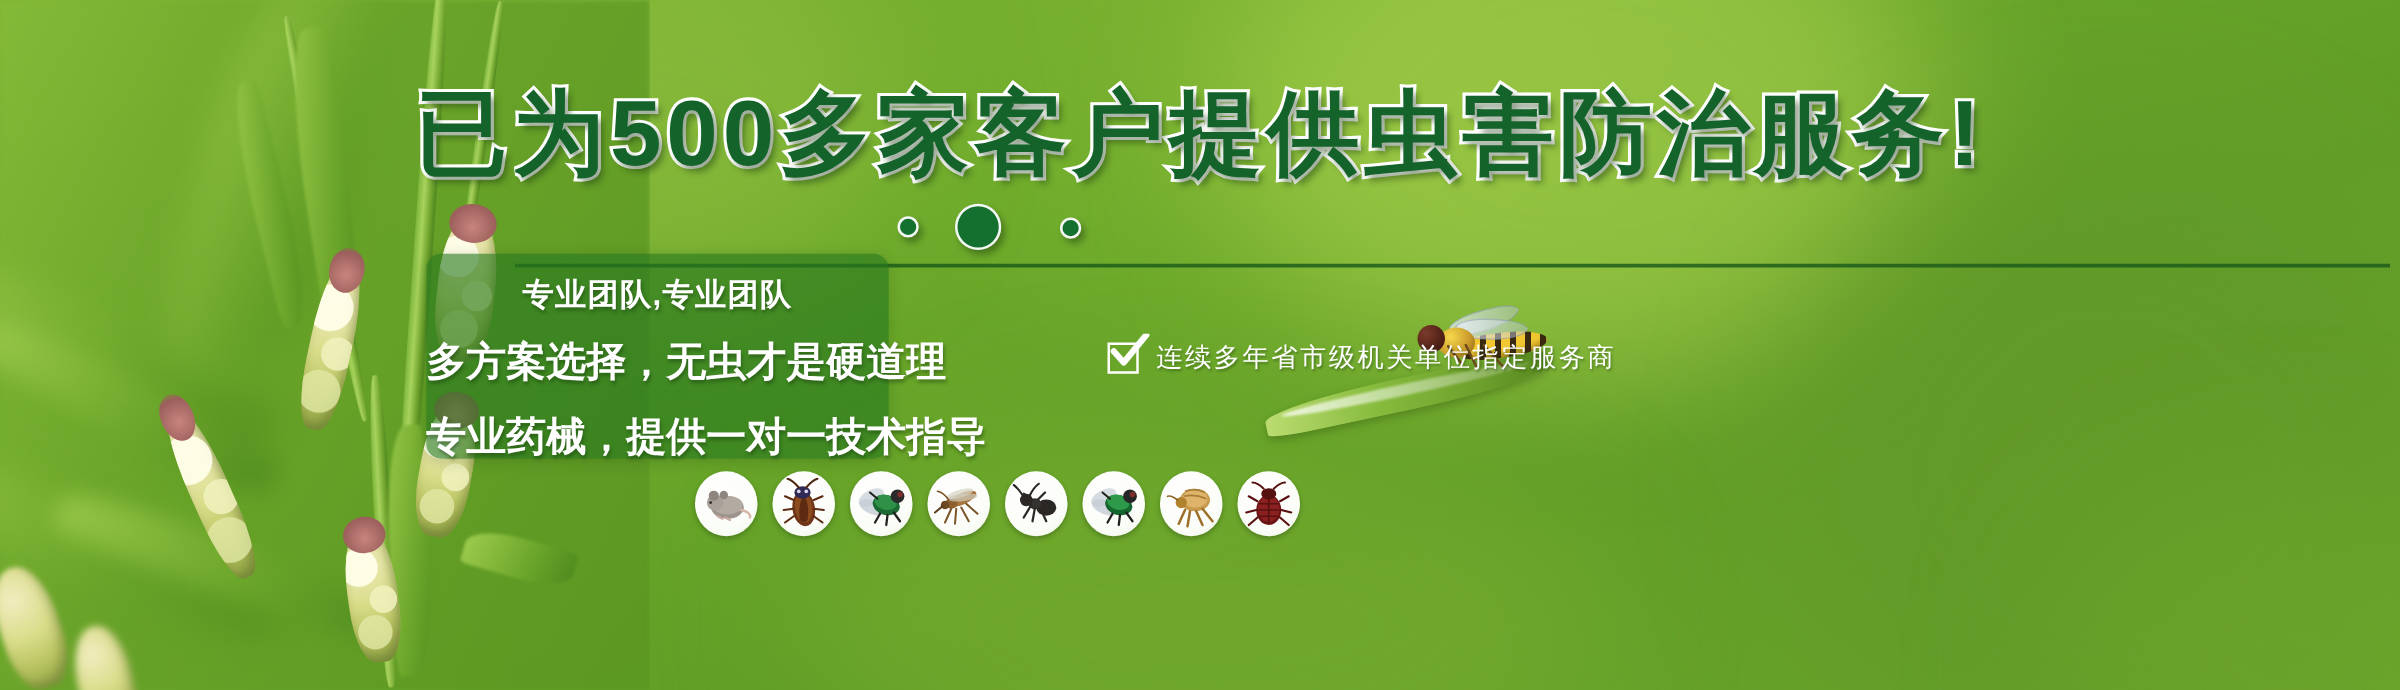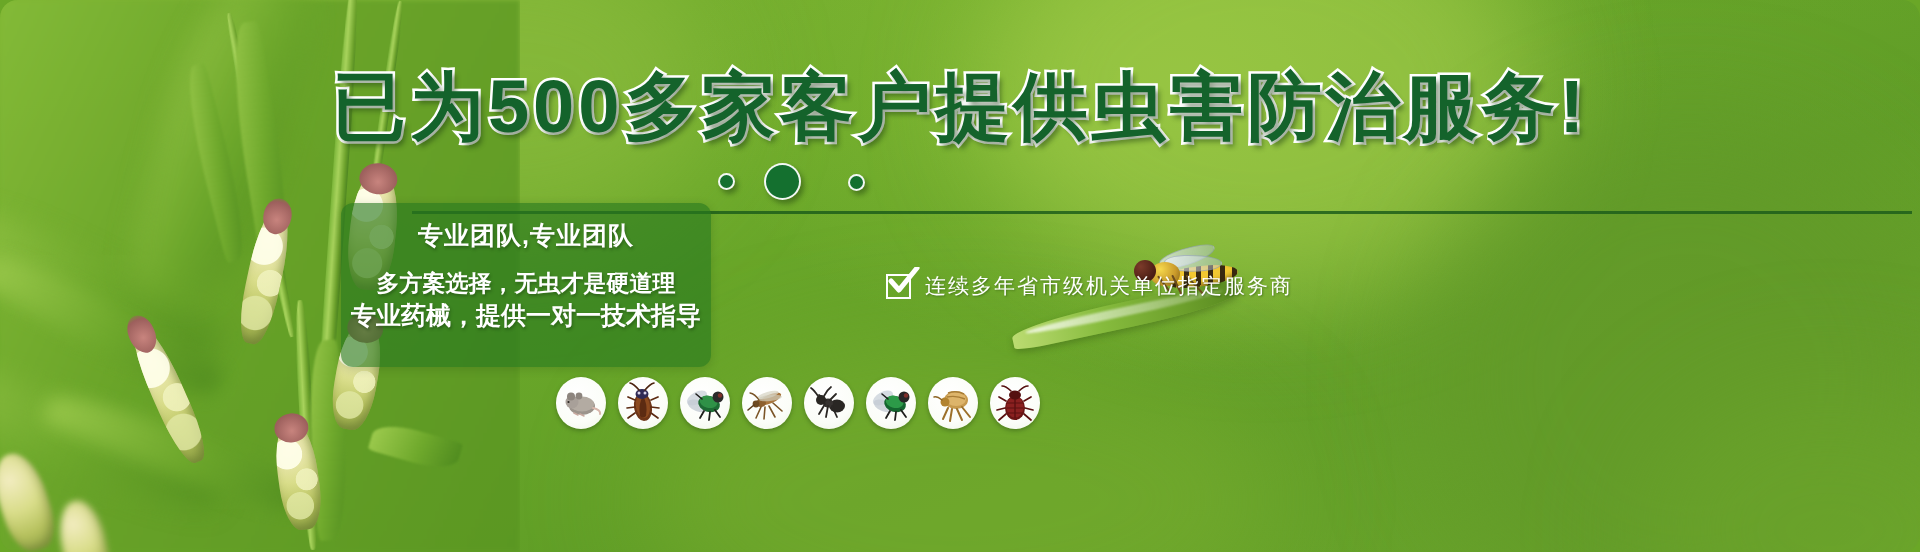--- a/index.html
+++ b/index.html
@@ -11,21 +11,20 @@
 
   
   .banner{
     position:relative;
     width:1920px; height:552px;
     overflow:hidden;
     background:
       radial-gradient(ellipse 700px 420px at 1180px 80px, rgba(150,198,60,.55), rgba(150,198,60,0) 70%),
       radial-gradient(ellipse 900px 600px at 1650px 330px, rgba(104,160,44,.75), rgba(104,160,44,0) 72%),
       linear-gradient(160deg,#7fb533 0%,#6ca92a 35%,#5f9d26 65%,#6ba62b 100%);
-    border-radius: 18px;
   }
 
   
   .bokeh{position:absolute;border-radius:50%;filter:blur(55px);pointer-events:none;}
   .b1{left:980px;top:-120px;width:560px;height:420px;background:rgba(168,208,78,.55);}
   .b2{left:1430px;top:120px;width:520px;height:520px;background:rgba(96,152,40,.6);}
   .b3{left:640px;top:340px;width:640px;height:320px;background:rgba(124,176,48,.5);}
   .b4{left:1640px;top:380px;width:380px;height:300px;background:rgba(110,166,44,.55);}
   .b5{left:300px;top:-60px;width:420px;height:300px;background:rgba(152,196,70,.45);}
 
@@ -166,22 +165,22 @@
     box-shadow:0 2px 10px rgba(20,50,10,.18);
   }
   .panel .pline{
     color:#ffffff;
     font-weight:bold;
     text-align:center;
     white-space:nowrap;
     text-shadow:1px 2px 3px rgba(20,50,10,.45);
   }
   .panel .l1{ margin-top:16px; font-size:25px; letter-spacing:1px; }
-  .panel .l2{ margin-top:16px; font-size:23px; letter-spacing:0px; }
-  .panel .l3{ font-size:25px; letter-spacing:0px; }
+  .panel .l2{ margin-top:16px; font-size:32px; letter-spacing:0px; }
+  .panel .l3{ margin-top:16px; font-size:32px; letter-spacing:0px; }
 
   
   .checks{
     position:absolute; left:866px; top:272px; width:480px;
   }
   .check-row{
     display:flex; align-items:center;
     margin-bottom:22px;
     padding-left:20px;
   }

